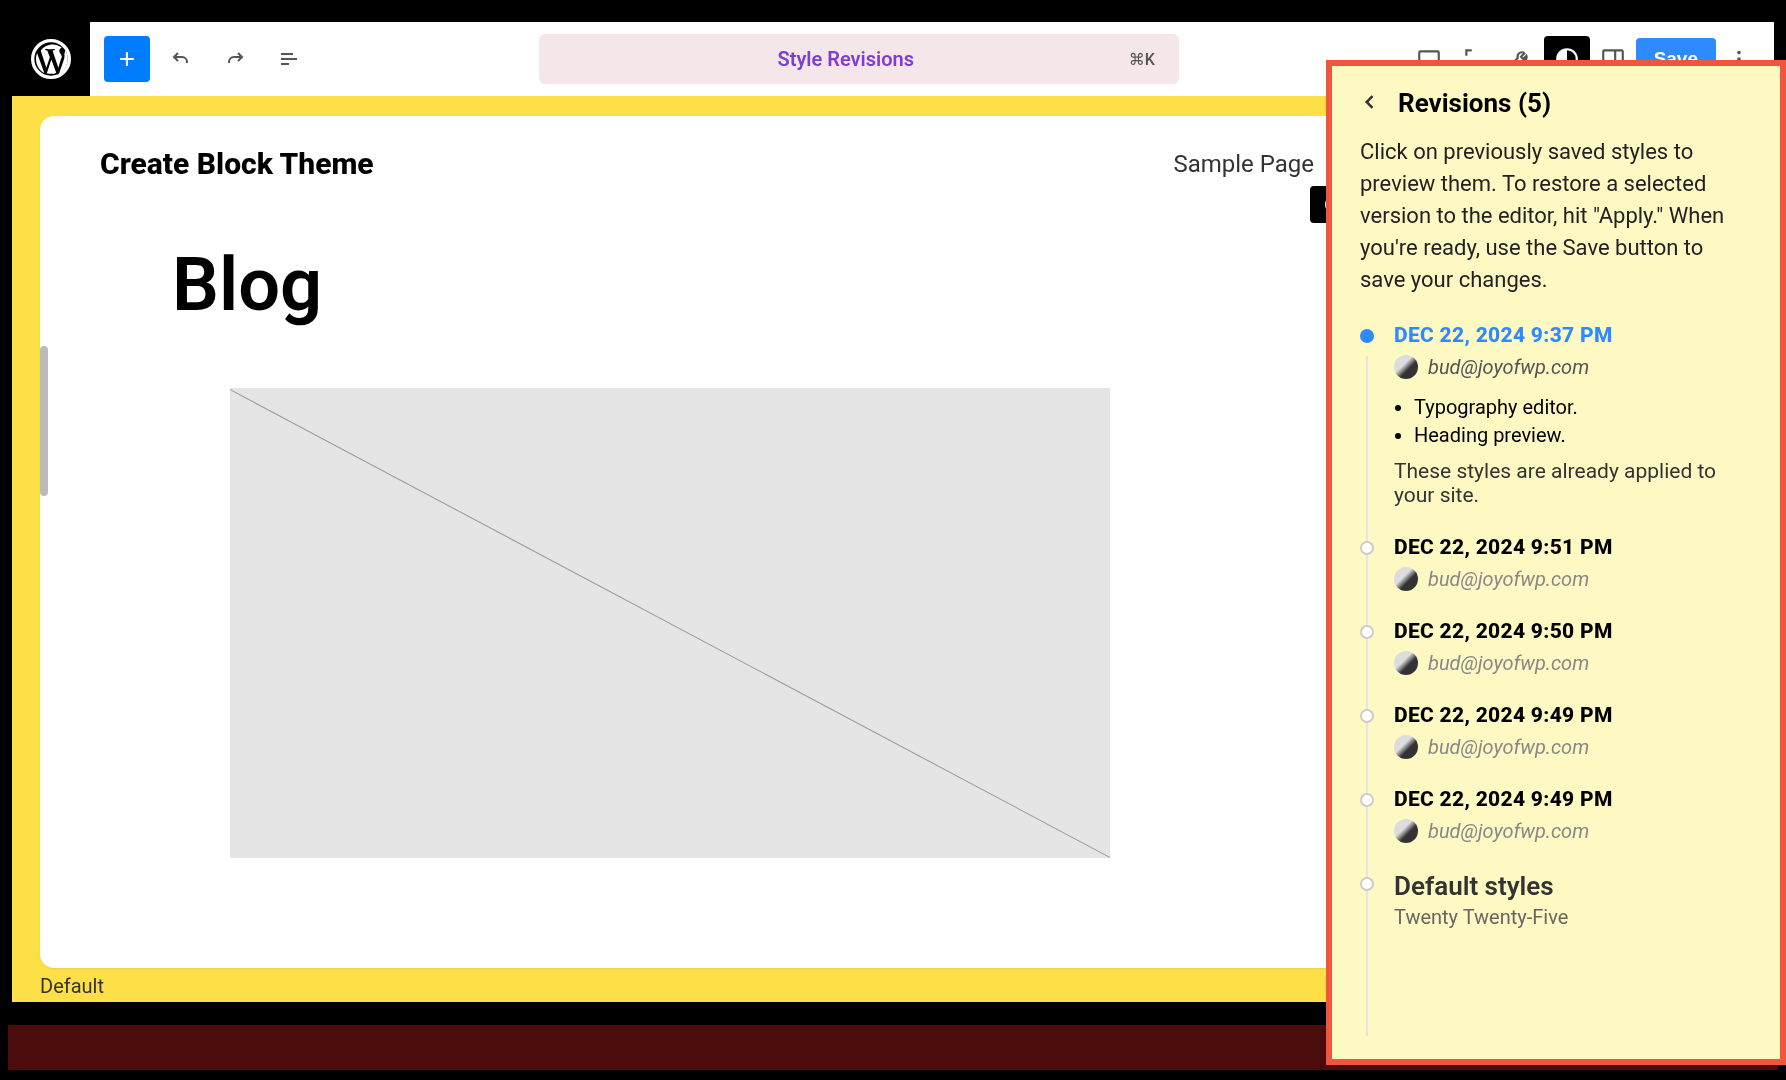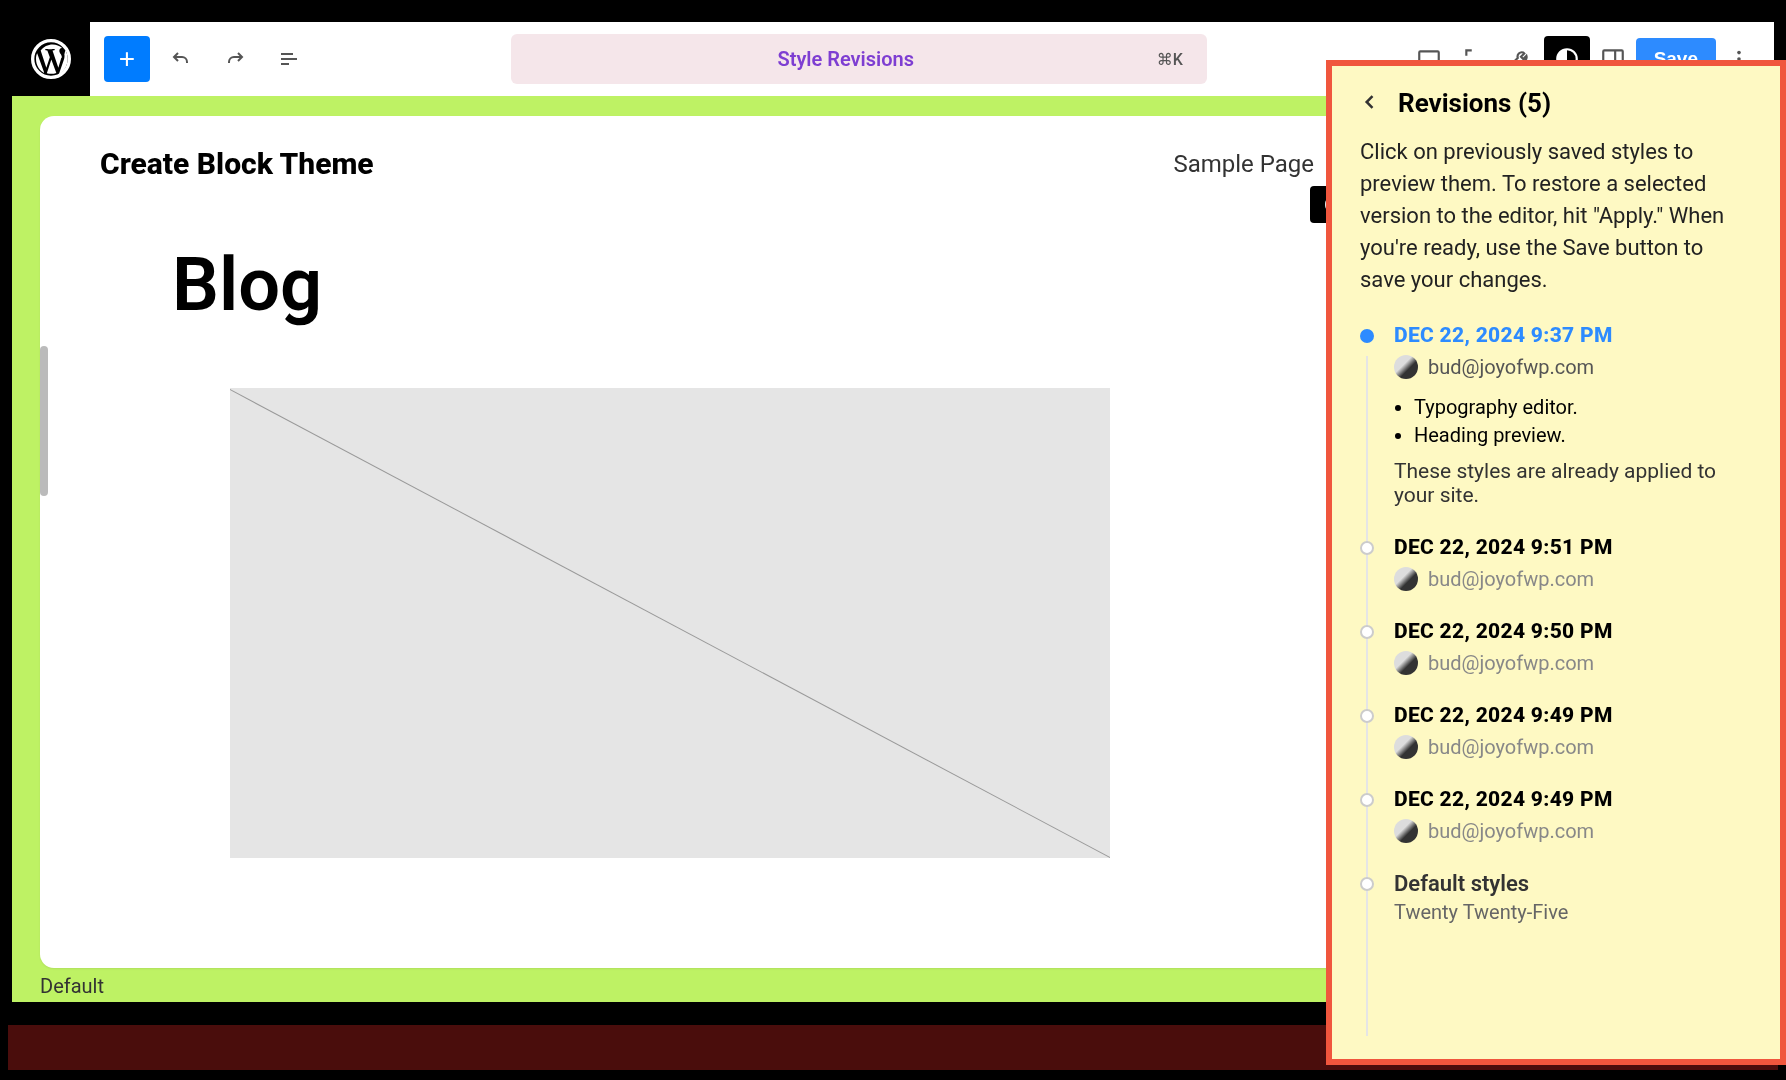--- a/index.html
+++ b/index.html
@@ -38,36 +38,36 @@
     align-items: center;
     justify-content: center;
   }
   .wp-logo svg { width: 40px; height: 40px; }
   .toolbar-left { display:flex; align-items:center; gap:8px; margin-left:14px;}
   .btn { display:inline-flex; align-items:center; justify-content:center; border:none; background:transparent; cursor:pointer; border-radius:4px;}
   .btn-add { width:46px; height:46px; background:#007cff; color:#fff; font-size:28px; font-weight:300; border-radius:4px;}
   .btn-icon { width:46px; height:46px; color:#555;}
   .command-bar {
     margin: 0 auto;
-    width: 696px; height: 50px;
+    width: 640px; height: 50px;
     background: #f5e6ea;
     border-radius: 6px;
     display:flex; align-items:center;
     padding: 0 24px;
     color:#7e3ed2;
   }
   .command-bar .spacer{flex:1;}
   .command-bar .shortcut{color:#555; font-weight:500;}
   .command-label{font-weight:600; font-size:20px;}
   .toolbar-right { display:flex; align-items:center; gap:0; margin-right:12px;}
   .btn-dark { width:46px; height:46px; background:#000; color:#fff;}
   .btn-save { background:#2d8bff; color:#fff; font-weight:600; font-size:19px; padding:10px 18px; border-radius:4px;}
 
   .workspace {
-    flex:1; position:relative; background:#bef264;
+    flex:1; position:relative; background:#fde047;
   }
   .canvas-panel {
     position:absolute;
     top: 20px; left: 28px;
     right: 400px;
     bottom: 34px;
     background:#fff;
     border-radius:14px;
     padding: 30px 60px;
     box-shadow: 0 1px 2px rgba(0,0,0,.08);
@@ -151,28 +151,28 @@
     background:#fff; border:2px solid #ccc;
     margin-top:6px;
     flex-shrink:0;
     position:relative;
     z-index:2;
   }
   .revision-item.active .rev-dot{ background:#2d8bff; border-color:#2d8bff;}
   .rev-body{ flex:1;}
   .rev-date{ font-size:21px; font-weight:800; letter-spacing:0.3px;}
   .revision-item.active .rev-date{ color:#2d8bff;}
-  .rev-author{ display:flex; gap:10px; margin-top:8px;}
+  .rev-author{ display:flex; gap:10px; margin-top:8px;font-style:italic;}
   .avatar{ width:24px; height:24px; border-radius:50%; background:linear-gradient(135deg,#ddd 40%,#333 60%); flex-shrink:0;}
   .author-email{ font-size:20px; color:#555;}
   .revision-item:not(.active) .author-email{color:#888;}
   .rev-changes{margin:16px 0 4px 4px;}
   .rev-changes li{font-size:20px; margin:4px 0 4px 16px;}
   .rev-note{font-size:21px; color:#333; margin-top:12px;}
-  .default-title{font-size:22px; font-weight:600; color:#333;}
+  .default-title{font-size:26px; font-weight:600; color:#333;}
   .default-sub{font-size:20px; color:#666; margin-top:4px;}
 
   .timeline-line{
     position:absolute;
     left:34px;
     top:290px;
     width:2px;
     height:680px;
     background:#e5e5e5;
     z-index:0;

